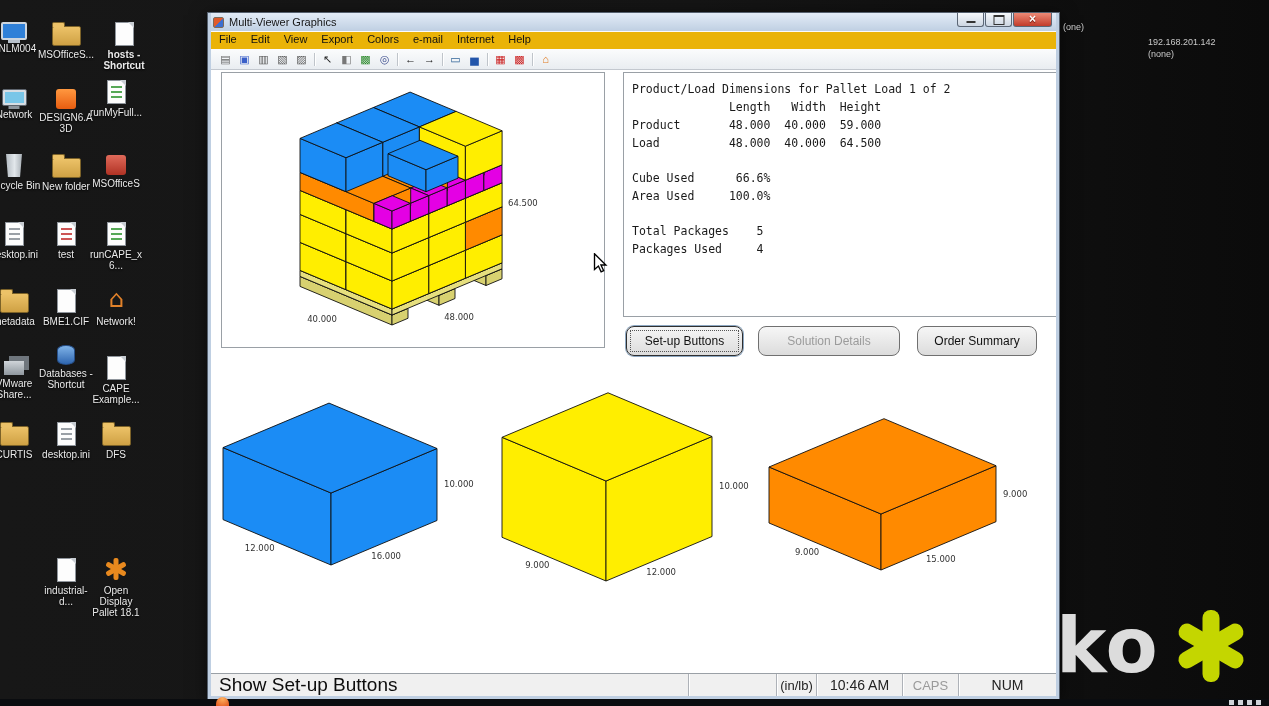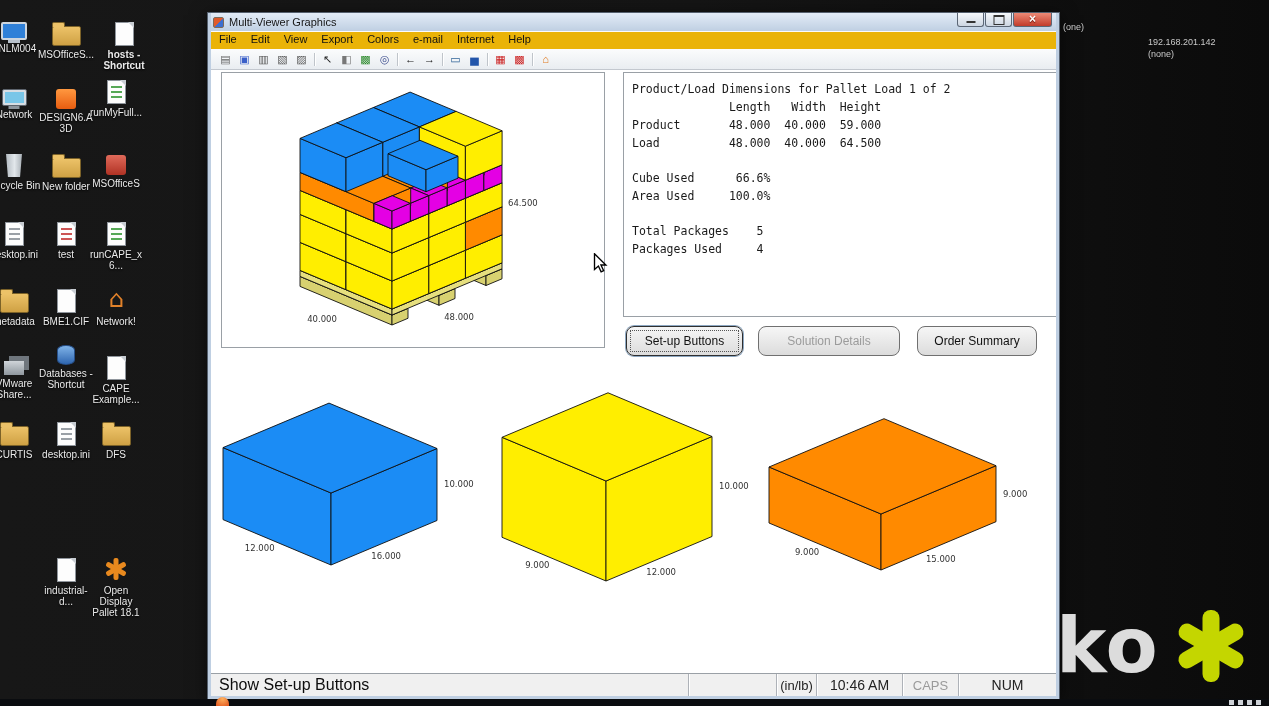--- a/index.html
+++ b/index.html
@@ -72,21 +72,21 @@
   .btn{position:absolute;top:256px;height:30px;box-sizing:border-box;
     background:linear-gradient(#f6f6f6,#dcdcdc);border:1px solid #707070;border-radius:8px;
     font-size:12px;color:#111;display:flex;align-items:center;justify-content:center}
   .btn-setup{left:415px;width:117px;border-color:#2f2f2f;box-shadow:0 0 0 1px #8ea8c2}
   .btn-setup::after{content:"";position:absolute;left:3px;right:3px;top:3px;bottom:3px;border:1px dotted #555}
   .btn-solution{left:547px;width:142px;color:#9b9b9b}
   .btn-order{left:706px;width:120px}
   #boxes-svg{position:absolute;left:0;top:300px}
   
   .statusbar{height:22px;background:#f0f0f0;border-top:1px solid #9aa0a6;display:flex;align-items:center;font-size:13px;color:#222}
-  .smsg{flex:1;padding-left:8px;font-size:16px;color:#0d0d0d}
+  .smsg{flex:1;padding-left:8px;font-size:19px;color:#0d0d0d}
   .scell{border-left:1px solid #aeb2b8;box-shadow:inset 1px 0 0 #fff;height:100%;display:flex;align-items:center;justify-content:center;box-sizing:border-box}
   .c-blank{width:88px}.c-units{width:40px}.c-time{width:86px;font-size:14px}.c-caps{width:56px;color:#9a9a9a}.c-num{width:98px;font-size:14px}
   
   .taskbar{position:absolute;left:0;bottom:0;width:100%;height:7px;background:#0a0c0f;z-index:8}
   .tb-orb{position:absolute;left:216px;bottom:0;width:13px;height:9px;border-radius:7px 7px 0 0;
     background:radial-gradient(circle at 50% 20%,#ffb15e,#e2541d);z-index:9}
   .tray{position:absolute;right:8px;bottom:1px;display:flex;gap:4px;z-index:9}
   .tray i{width:5px;height:5px;background:#cfd3d8;display:block}
   
   .overlay-frag{position:absolute;left:1063px;top:22px;color:#c9c9c9;font-size:9px;z-index:6}

